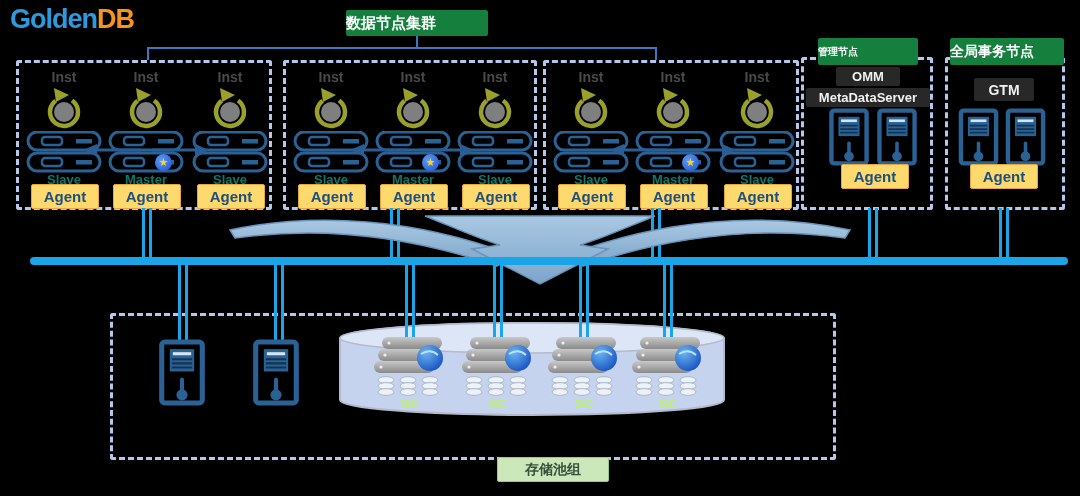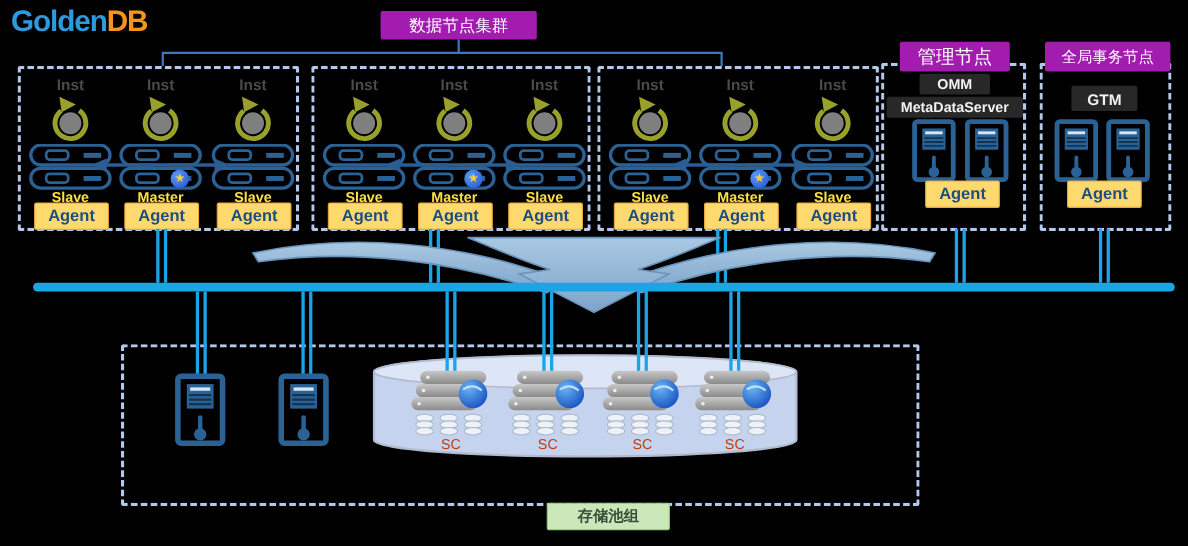--- a/index.html
+++ b/index.html
@@ -1,37 +1,37 @@
 <!DOCTYPE html>
 <html><head>
 <meta charset="utf-8">
 <style>
   html,body{margin:0;padding:0;background:#000;}
   .stage{position:relative;width:1080px;height:496px;background:#000;
          font-family:"Liberation Sans",sans-serif;overflow:hidden;}
   .abs{position:absolute;}
   .dashed-box{border:3px dashed #b3c8ea;border-radius:3px;}
-  .tag{background:#a21caf;color:#fff;display:flex;align-items:center;justify-content:center;
-       font-weight:normal;border-radius:2px;}
+  .tag{background:#15803d;color:#fff;display:flex;align-items:center;justify-content:flex-start;
+       font-weight:bold;border-radius:2px;}
   .darkbox{background:#282828;color:#f2f2f2;display:flex;align-items:center;justify-content:center;
        font-weight:bold;border-radius:2px;}
   .agent{background:#fdd96e;border:1px solid #e8a63c;color:#1c4e80;font-weight:bold;
        display:flex;align-items:center;justify-content:center;font-size:15px;border-radius:2px;}
   .bus{background:#1aa5e8;border-radius:4px;}
   .pipe{width:4px;border-left:3px solid #1aa5e8;border-right:3px solid #1aa5e8;}
   .inst-label{color:#4a4a4a;font-weight:bold;font-size:14px;text-align:center;width:100%;}
-  .role-label{color:#fde047;font-weight:bold;font-size:13px;text-align:center;width:100%;}
+  .role-label{color:#0f766e;font-weight:bold;font-size:13px;text-align:center;width:100%;}
   .logo{font-size:27px;font-weight:bold;letter-spacing:-1px;text-align:center;}
   .logo .g{color:#2e9ade;}
   .logo .d{color:#f6941d;}
   .master-star{position:absolute;width:17px;height:17px;border-radius:50%;
        background:radial-gradient(circle at 35% 35%,#5b9bf4,#1e4fd0);
        display:flex;align-items:center;justify-content:center;color:#ffd028;font-size:11px;line-height:1;}
   .sc-group{display:flex;flex-direction:column;align-items:center;}
-  .sc-label{color:#c2410c;font-weight:normal;font-size:13px;margin-top:-2px;}
+  .sc-label{color:#bef264;font-weight:bold;font-size:13px;margin-top:-2px;}
   .pool-tag{background:#cbe8bb;border:1px solid #98c985;color:#36503a;font-weight:bold;font-size:14px;
        display:flex;align-items:center;justify-content:center;border-radius:2px;}
 </style>
 </head>
 <body>
 
 <div class="stage">
 
   <div class="abs logo" style="left:10px;top:4px;">
     <span class="g">Golden</span><span class="d">DB</span>
@@ -259,21 +259,21 @@
     </div>
     <svg class="abs" style="left:0;top:80px;" width="250" height="16">
       <path d="M121,7 H76" stroke="#2a5d93" stroke-width="3"></path>
         <polygon points="64,7 78,1 78,13" fill="#2a5d93"></polygon>
       <path d="M133,7 H178" stroke="#2a5d93" stroke-width="3"></path>
         <polygon points="190,7 176,1 176,13" fill="#2a5d93"></polygon>
     </svg>
   </div>
 
   <div class="abs dashed-box" style="left:801px;top:57px;width:126px;height:147px;"></div>
-  <div class="abs tag" style="left:818px;top:38px;width:100px;height:27px;font-size:17px;">
+  <div class="abs tag" style="left:818px;top:38px;width:100px;height:27px;font-size:10px;">
     <span>管理节点</span>
   </div>
   <div class="abs darkbox" style="left:836px;top:67px;width:64px;height:19px;font-size:13px;">
     <span>OMM</span>
   </div>
   <div class="abs darkbox" style="left:806px;top:88px;width:124px;height:19px;font-size:13px;">
     <span>MetaDataServer</span>
   </div>
   <svg class="abs" style="left:827px;top:108px;" width="44" height="58" viewBox="0 0 46 66">
     <rect x="3" y="3" width="40" height="60" rx="3" fill="none" stroke="#2b6295" stroke-width="5"></rect>

